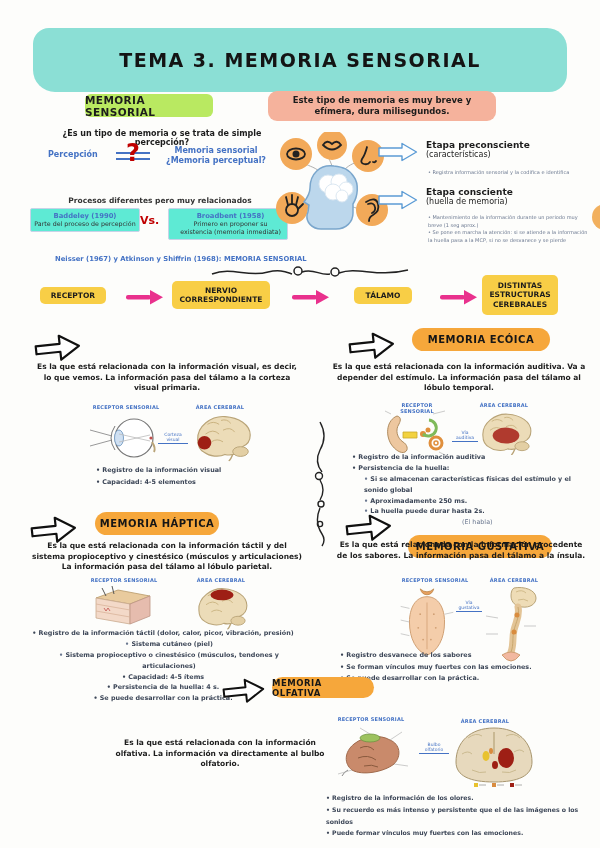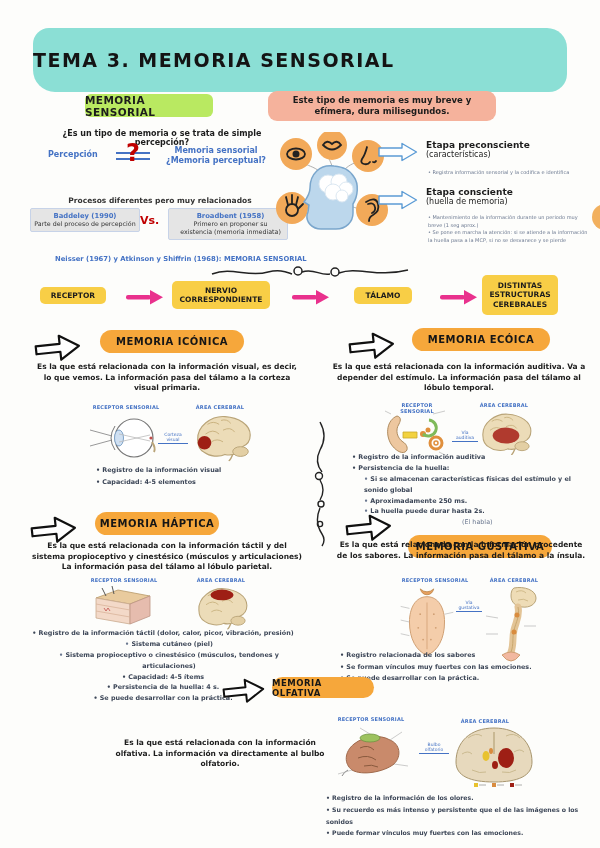--- a/index.html
+++ b/index.html
@@ -5,42 +5,42 @@
   html,body{margin:0;padding:0;background:#ffffff;}
   #canvas{
     position:relative;width:600px;height:848px;overflow:hidden;
     background:#fdfdfb;
     font-family:"DejaVu Sans", sans-serif;
     color:#1c1c1c;
   }
   .abs{position:absolute;}
   
   .banner{left:33px;top:28px;width:534px;height:64px;background:#8bdfd5;
-    border-radius:16px 20px 18px 22px;display:flex;align-items:center;justify-content:flex-start;}
+    border-radius:16px 20px 18px 22px;display:flex;align-items:center;justify-content:center;}
   .banner h1{margin:0;font-size:19px;font-weight:800;letter-spacing:1.5px;color:#141414;}
   
   .badge-green{left:85px;top:94px;width:128px;height:23px;background:#b9e961;border-radius:6px;
     display:flex;align-items:center;justify-content:center;font-size:10.5px;font-weight:800;letter-spacing:.4px;}
   .note-salmon{left:268px;top:91px;width:228px;height:30px;background:#f5b29c;border-radius:9px;
     display:flex;align-items:center;justify-content:center;text-align:center;
     font-size:8.5px;font-weight:700;line-height:1.25;padding:2px 6px;box-sizing:border-box;}
   .badge-orange{background:#f6a73b;border-radius:12px;display:flex;align-items:center;justify-content:center;
     font-size:10px;font-weight:800;letter-spacing:.5px;color:#161616;}
   .badge-yellow{background:#f8ce46;border-radius:5px;display:flex;align-items:center;justify-content:center;
     text-align:center;font-size:7.5px;font-weight:800;line-height:1.25;padding:3px 4px;box-sizing:border-box;}
   
   .q-head{left:36px;top:129px;width:252px;text-align:center;font-size:8px;font-weight:800;}
   .blue-bold{color:#4472c4;font-weight:800;}
   .perc{left:48px;top:150px;font-size:8px;}
   .msens{left:160px;top:146px;width:112px;text-align:center;font-size:8px;line-height:1.3;}
   .qmark-wrap{left:116px;top:139px;width:34px;height:34px;}
   .qmark-line{position:absolute;left:0;width:100%;height:2px;background:#4472c4;}
   .qmark{position:absolute;left:10px;top:0px;color:#c00000;font-size:24px;font-weight:800;}
   .procesos{left:56px;top:196px;width:208px;text-align:center;font-size:7.5px;font-weight:700;color:#333;}
-  .vbox{background:#e5e5e5;border:1px solid #c7d3e8;border-radius:2px;text-align:center;
+  .vbox{background:#5eead4;border:1px solid #c7d3e8;border-radius:2px;text-align:center;
     font-size:6.3px;line-height:1.25;padding:3px 3px;box-sizing:border-box;color:#333;}
   .vbox .t{display:block;color:#4472c4;font-weight:800;font-size:6.8px;}
   .vs{left:140px;top:214px;color:#c00000;font-weight:800;font-size:11px;}
   .orange-edge{left:592px;top:204px;width:16px;height:26px;background:#f2b05e;border-radius:13px 0 0 13px;}
   
   .stage-title{font-size:9px;font-weight:800;}
   .stage-sub{font-size:8px;font-weight:400;color:#222;}
   .tiny-bullets{font-size:5px;line-height:1.5;color:#6b7890;font-weight:500;}
   .tiny-bullets .b::before{content:"• ";}
   .ref{left:55px;top:255px;font-size:6.8px;font-weight:800;color:#4472c4;}
@@ -208,21 +208,20 @@
         <use href="#arrowPink"></use>
       </svg>
     </div>
   <div class="abs badge-yellow flow-badge" style="left:482px;top:275px;width:76px;height:40px;">DISTINTAS ESTRUCTURAS CEREBRALES</div>
 
   <div class="abs rot" style="left:34px;top:332px;width:48px;height:32px;">
       <svg width="48" height="32">
         <use href="#arrowBlk"></use>
       </svg>
     </div>
-  <div class="abs badge-orange" style="left:100px;top:330px;width:144px;height:23px;">MEMORIA ICÓNICA</div>
   <div class="abs sec-desc" style="left:32px;top:362px;width:270px;">Es la que está relacionada con la información visual, es decir, lo que vemos. La información pasa del tálamo a la corteza visual primaria.</div>
   <div class="abs cap" style="left:90px;top:404px;width:72px;">RECEPTOR SENSORIAL</div>
   <div class="abs cap" style="left:188px;top:404px;width:64px;">ÁREA CEREBRAL</div>
   <div class="abs" style="left:88px;top:414px;width:72px;height:48px;">
     <svg viewBox="0 0 72 48" width="72" height="48">
       <line x1="2" y1="16" x2="24" y2="22" stroke="#999" stroke-width="1"></line>
       <line x1="2" y1="32" x2="24" y2="26" stroke="#999" stroke-width="1"></line>
       <circle cx="46" cy="24" r="19" fill="#ffffff" stroke="#777" stroke-width="1.2"></circle>
       <ellipse cx="31" cy="24" rx="4.5" ry="8" fill="#cfe0f2" stroke="#7fa3c8" stroke-width="1"></ellipse>
       <path d="M27,12 q-8,12 0,24" fill="none" stroke="#777" stroke-width="1"></path>
@@ -359,21 +358,21 @@
       <path d="M38,10 q6,-3 10,1 M40,18 q6,-2 10,1" fill="none" stroke="#c9b27f" stroke-width="0.8"></path>
       <path d="M40,25 C42,34 38,40 36,48 C34,56 36,62 33,70" fill="none" stroke="#e3c496" stroke-width="7" stroke-linecap="round"></path>
       <path d="M40,25 C42,34 38,40 36,48 C34,56 36,62 33,70" fill="none" stroke="#c9a86f" stroke-width="1"></path>
       <circle cx="39" cy="33" r="2.5" fill="#d98c3f"></circle>
         <circle cx="36" cy="50" r="2.5" fill="#d98c3f"></circle>
       <path d="M24,73 q9,-6 18,0 q-9,12 -18,0 z" fill="#f2b8a0" stroke="#cf9e72" stroke-width="1"></path>
       <path d="M20,36 L8,34 M20,52 L8,52 M46,44 L58,44" stroke="#aaa" stroke-width="0.6"></path>
     </svg>
   </div>
   <div class="abs bullets" style="left:340px;top:650px;width:244px;line-height:1.8;">
-    <div class="b">Registro relacionada de los sabores</div>
+    <div class="b">Registro desvanece de los sabores</div>
     <div class="b">Se forman vínculos muy fuertes con las emociones.</div>
     <div class="b">Se puede desarrollar con la práctica.</div>
   </div>
 
   <div class="abs rot" style="left:222px;top:676px;width:44px;height:30px;">
       <svg width="44" height="30">
         <use href="#arrowBlk"></use>
       </svg>
     </div>
   <div class="abs badge-orange" style="left:272px;top:677px;width:102px;height:21px;font-size:8.5px;">MEMORIA OLFATIVA</div>

